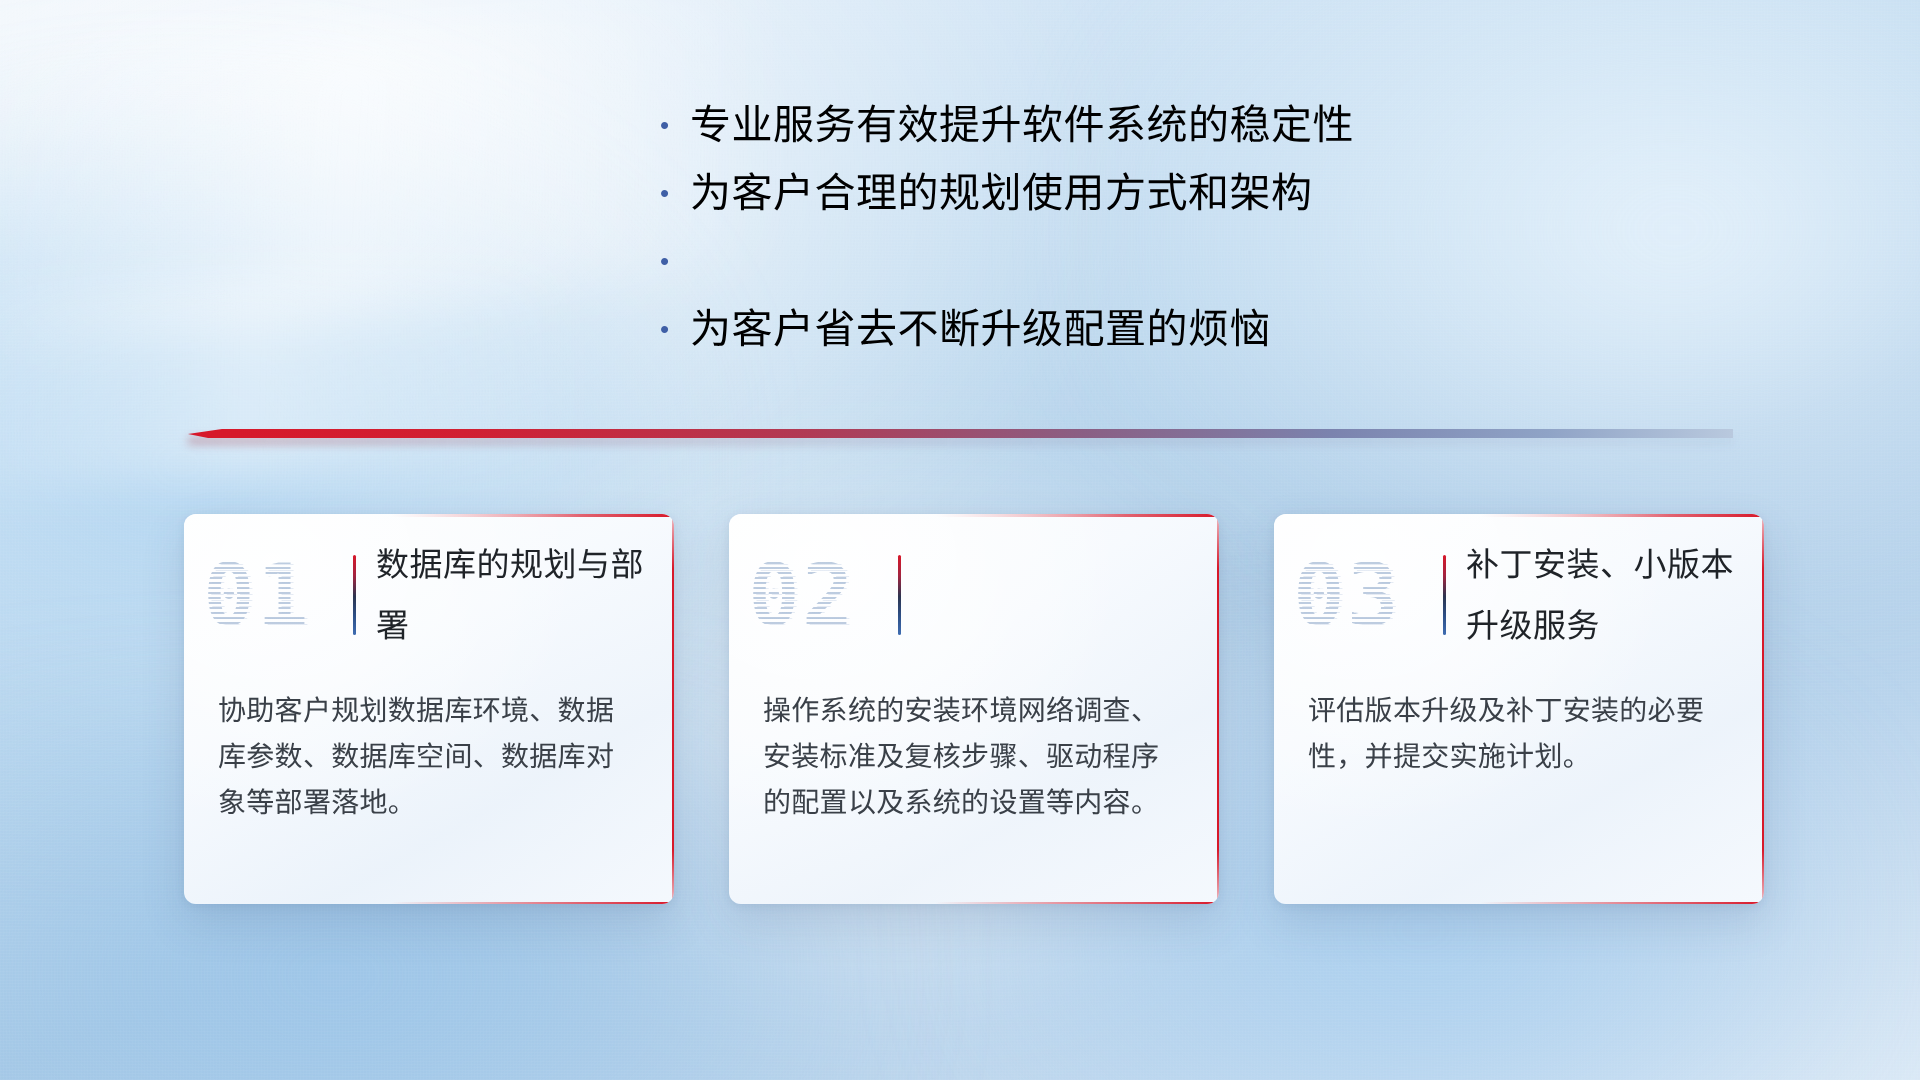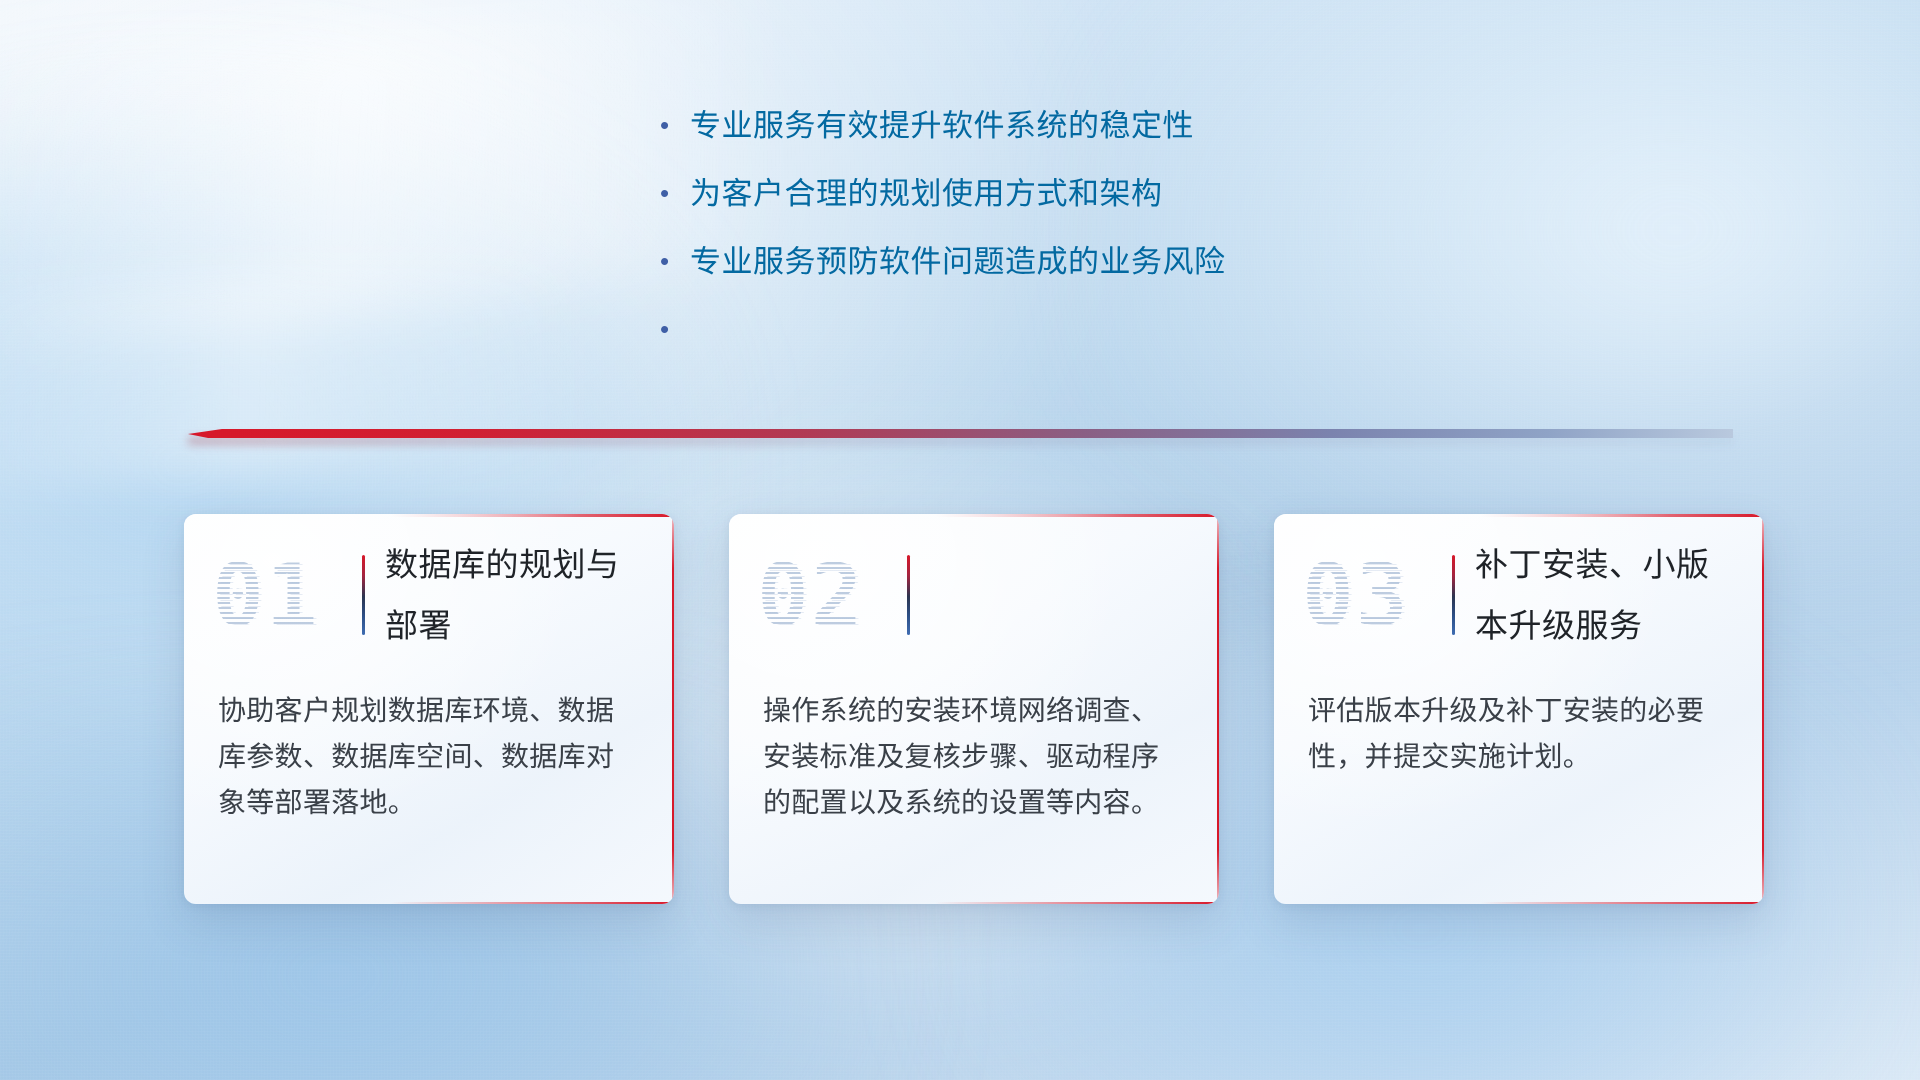--- a/index.html
+++ b/index.html
@@ -70,22 +70,22 @@
   }
   .bullet-row{
     display:flex;align-items:flex-start;
     margin-bottom:21px;
   }
   .bullet-dot{
     flex:0 0 auto;width:30px;
     color:#3f5fa6;font-size:26px;line-height:47px;text-align:left;
   }
   .bullet-text{
-    color:#0369a1;
-    font-size:31px;
+    color:#000000;
+    font-size:41px;
     line-height:47px;
     letter-spacing:.5px;
     white-space:nowrap;
   }
 
   
   .divider-wrap{
     position:absolute;left:188px;top:424px;width:1545px;height:24px;
   }
   .divider{
@@ -129,21 +129,21 @@
   .card-inner-sheen{
     position:absolute;left:0;top:0;width:100%;height:100%;
     background:radial-gradient(ellipse at 18% 12%,rgba(255,255,255,.9) 0%,rgba(255,255,255,0) 55%);
     pointer-events:none;
   }
 
   .card-head{
     position:relative;
     height:162px;
     display:flex;align-items:center;
-    padding:0 26px 0 28px;
+    padding:0 26px 0 19px;
   }
   .card-number{
     position:relative;
     flex:0 0 auto;
     width:150px;
     font-family:"DejaVu Sans Mono","Liberation Mono",monospace;
     font-size:86px;
     font-weight:700;
     letter-spacing:2px;
     line-height:1;
@@ -214,24 +214,24 @@
   <div class="bullet-row">
     <span class="bullet-dot">•</span>
     <span class="bullet-text">专业服务有效提升软件系统的稳定性</span>
   </div>
   <div class="bullet-row">
     <span class="bullet-dot">•</span>
     <span class="bullet-text">为客户合理的规划使用方式和架构</span>
   </div>
   <div class="bullet-row">
     <span class="bullet-dot">•</span>
-    <span class="bullet-text">专业服务预防软件问题造成的业务风险</span>
-  </div>
-  <div class="bullet-row">
-    <span class="bullet-dot">•</span>
+  </div>
+  <div class="bullet-row">
+    <span class="bullet-dot">•</span>
+    <span class="bullet-text">为客户省去不断升级配置的烦恼</span>
   </div>
 </div>
 
 <div class="divider-wrap">
   <div class="divider-shadow"></div>
   <div class="divider"></div>
 </div>
 
 <div class="cards">
 

